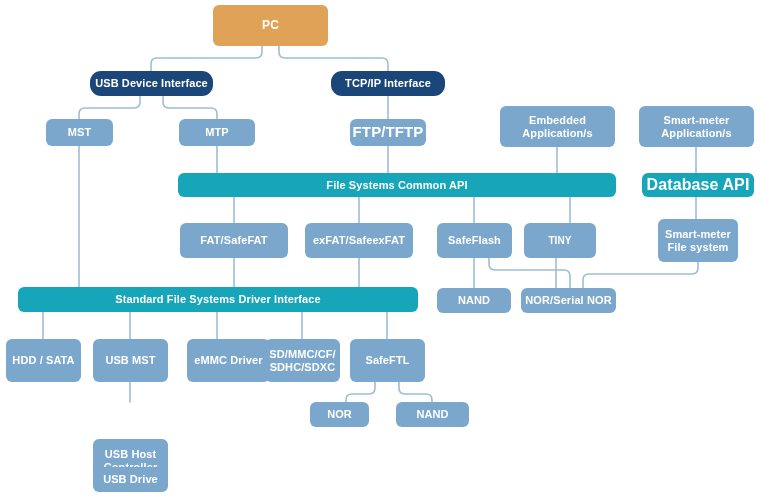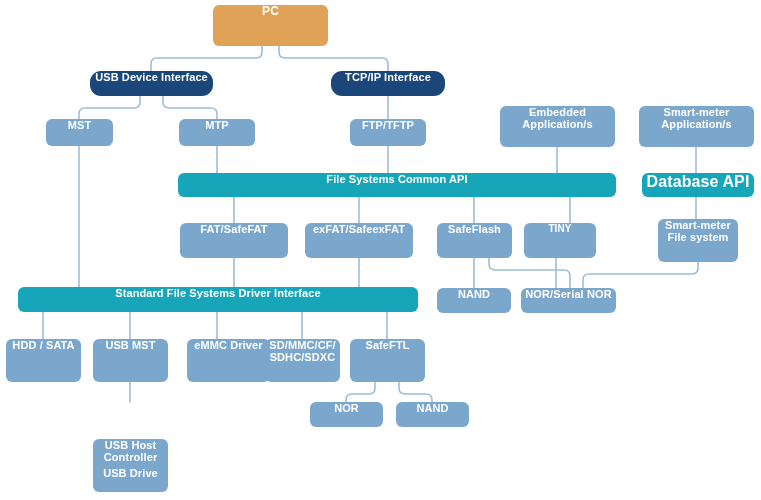--- a/index.html
+++ b/index.html
@@ -22,21 +22,21 @@
     left: 0;
     top: 0;
     width: 761px;
     height: 500px;
     pointer-events: none;
   }
   .node {
     position: absolute;
     box-sizing: border-box;
     display: flex;
-    align-items: flex-start;
+    align-items: center;
     justify-content: center;
     text-align: center;
     color: #ffffff;
     font-weight: bold;
     letter-spacing: 0.1px;
     line-height: 1.12;
     border-radius: 6px;
     z-index: 2;
     -webkit-font-smoothing: antialiased;
   }
@@ -95,21 +95,21 @@
       </div>
       <div class="node navy" style="left: 331px; top: 71px; width: 114px; height: 25px; font-size: 11px;">
         <span class="lbl">TCP/IP Interface</span>
       </div>
       <div class="node blue" style="left: 46px; top: 119px; width: 67px; height: 27px; font-size: 11px;">
         <span class="lbl">MST</span>
       </div>
       <div class="node blue" style="left: 179px; top: 119px; width: 76px; height: 27px; font-size: 11px;">
         <span class="lbl">MTP</span>
       </div>
-      <div class="node blue" style="left: 350px; top: 119px; width: 76px; height: 27px; font-size: 11px;">
+      <div class="node blue" style="left: 350px; top: 119px; width: 76px; height: 27px; font-size: 15px;">
         <span class="lbl">FTP/TFTP</span>
       </div>
       <div class="node blue" style="left: 500px; top: 106px; width: 115px; height: 41px; font-size: 11px;">
         <span class="lbl">Embedded
 Application/s</span>
       </div>
       <div class="node blue" style="left: 639px; top: 106px; width: 115px; height: 41px; font-size: 11px;">
         <span class="lbl">Smart-meter
 Application/s</span>
       </div>
@@ -153,21 +153,21 @@
       <div class="node blue" style="left: 187px; top: 339px; width: 83px; height: 43px; font-size: 11px;">
         <span class="lbl">eMMC Driver</span>
       </div>
       <div class="node blue" style="left: 265px; top: 339px; width: 75px; height: 43px; font-size: 11px;">
         <span class="lbl">SD/MMC/CF/
 SDHC/SDXC</span>
       </div>
       <div class="node blue" style="left: 350px; top: 339px; width: 75px; height: 43px; font-size: 11px;">
         <span class="lbl">SafeFTL</span>
       </div>
-      <div class="node blue" style="left: 310px; top: 402px; width: 73px; height: 25px; font-size: 11px;">
+      <div class="node blue" style="left: 310px; top: 402px; width: 59px; height: 25px; font-size: 11px;">
         <span class="lbl">NOR</span>
       </div>
       <div class="node blue" style="left: 396px; top: 402px; width: 73px; height: 25px; font-size: 11px;">
         <span class="lbl">NAND</span>
       </div>
       <div class="node blue" style="left: 93px; top: 402px; width: 75px; height: 43px; font-size: 11px; margin-top: 37px;">
         <span class="lbl">USB Host
 Controller</span>
       </div>
       <div class="node blue" style="left: 93px; top: 467px; width: 75px; height: 25px; font-size: 11px;">

